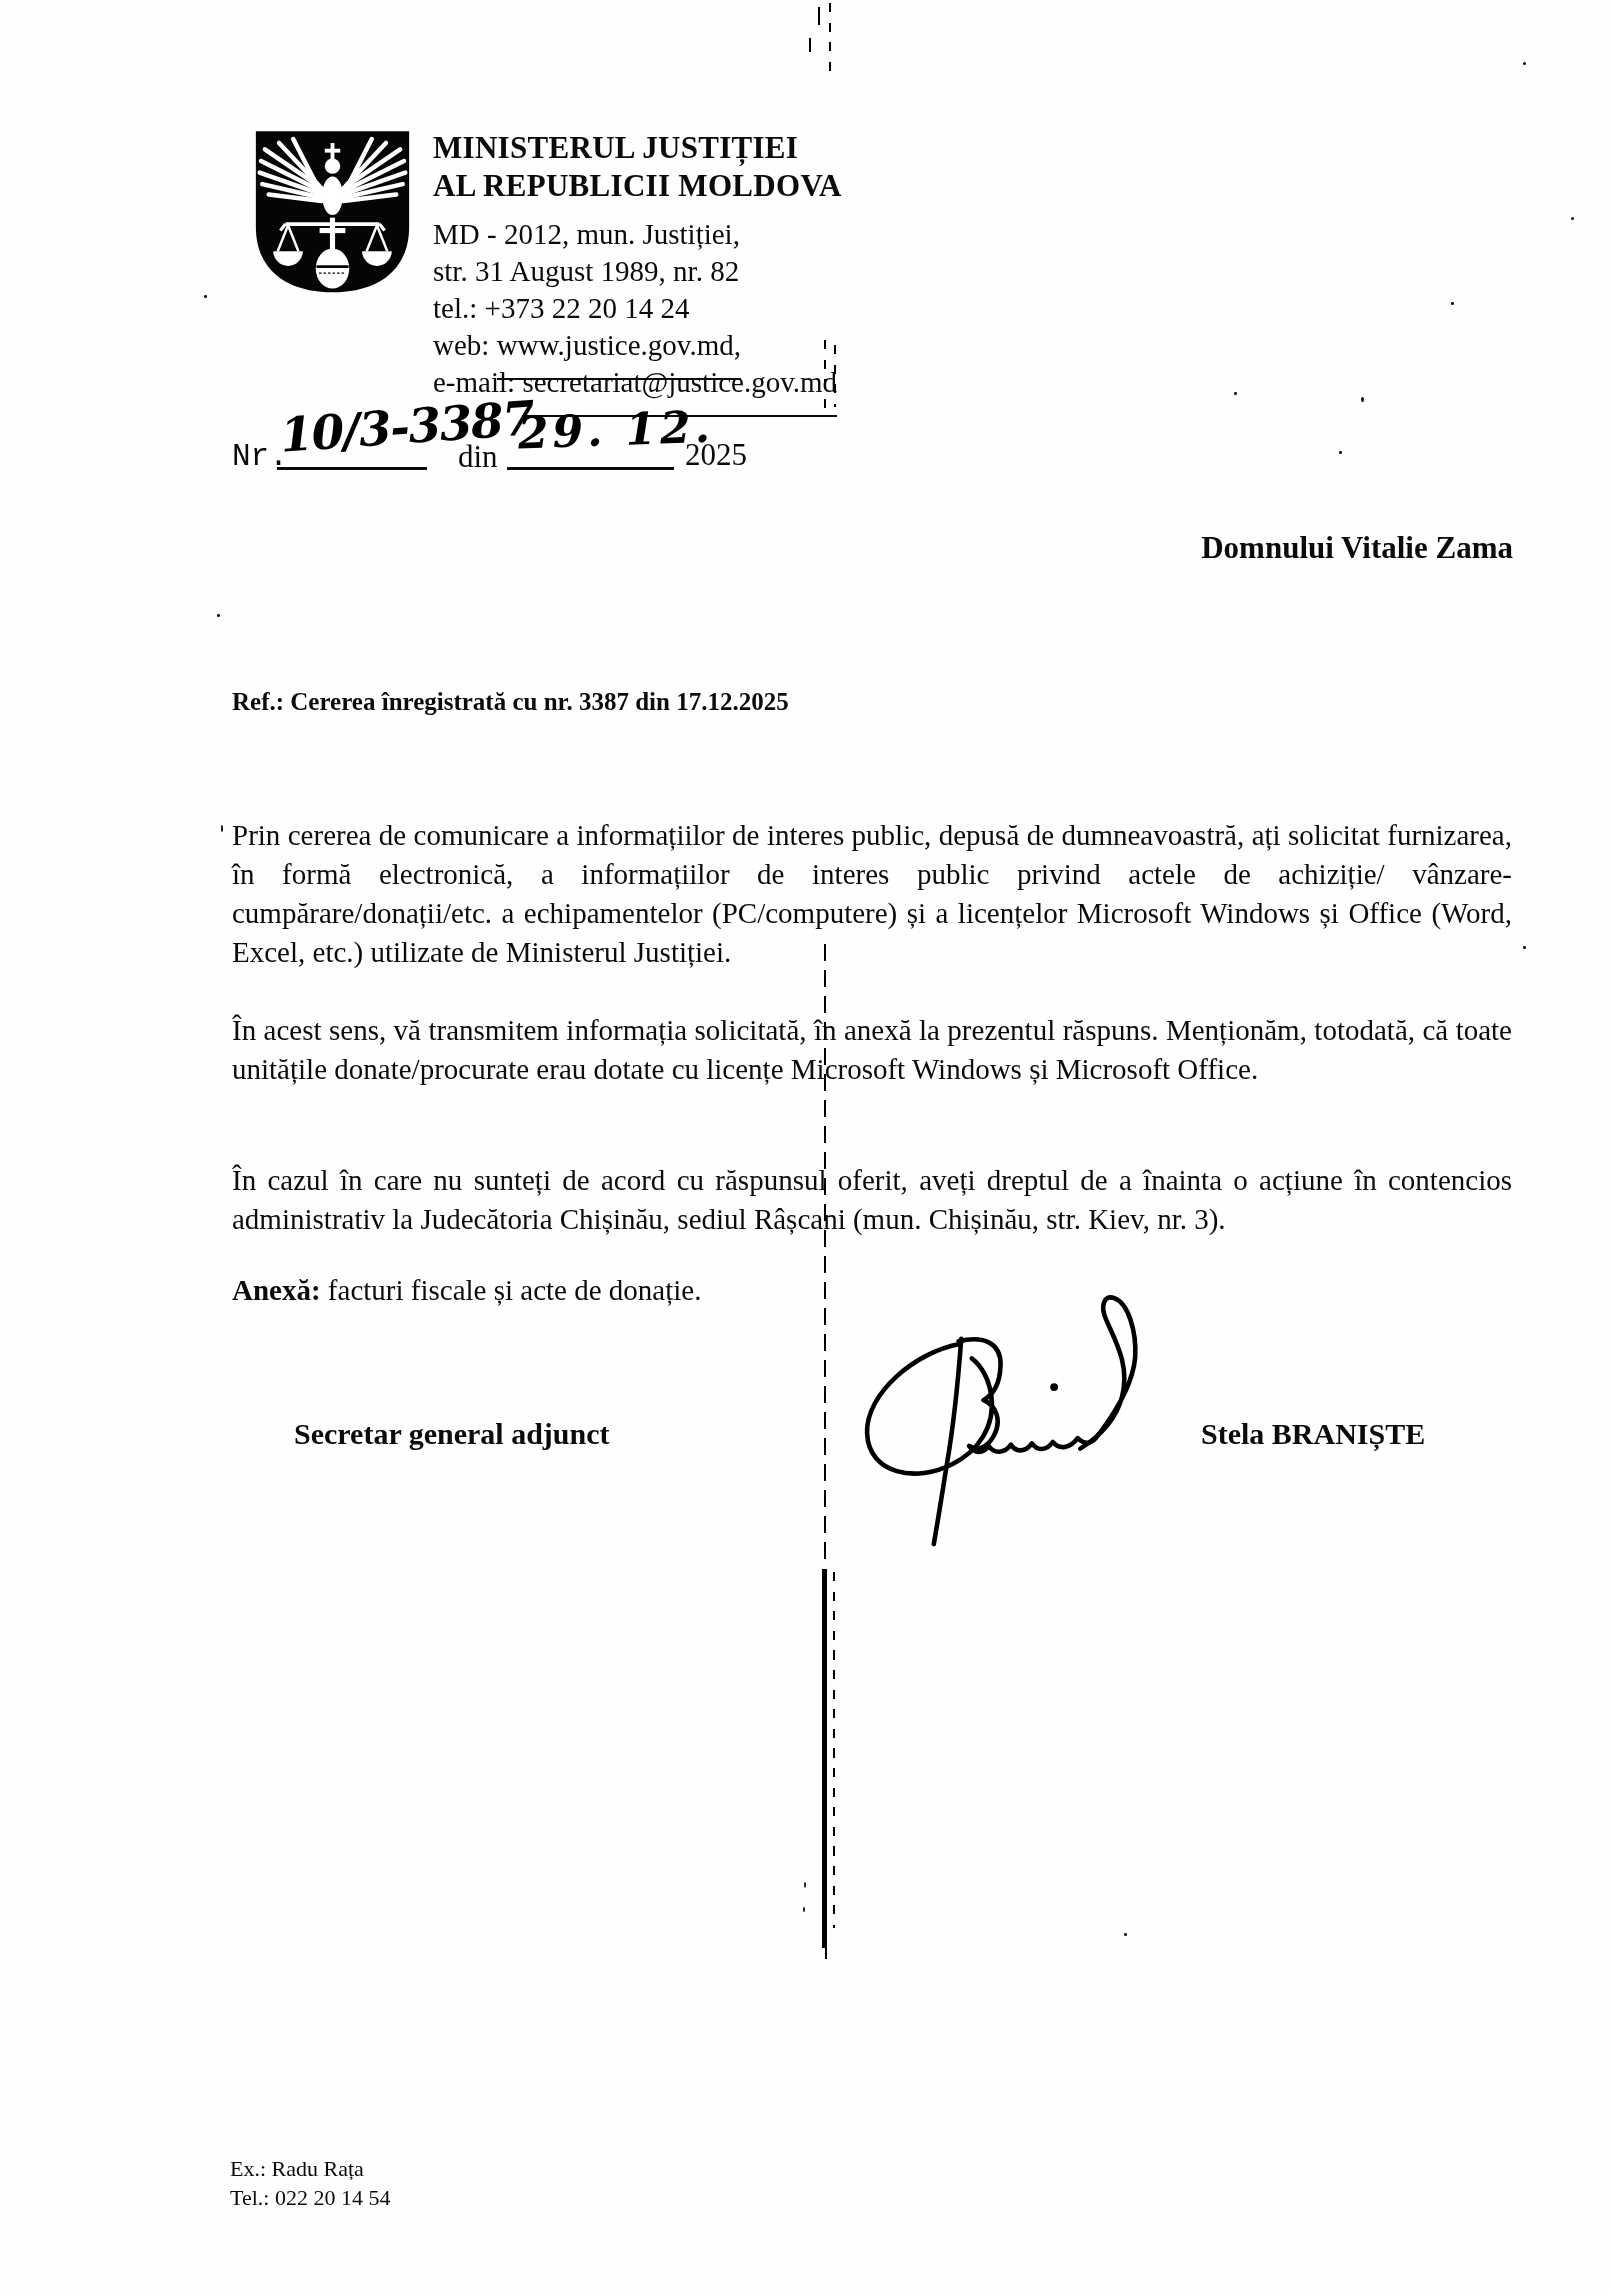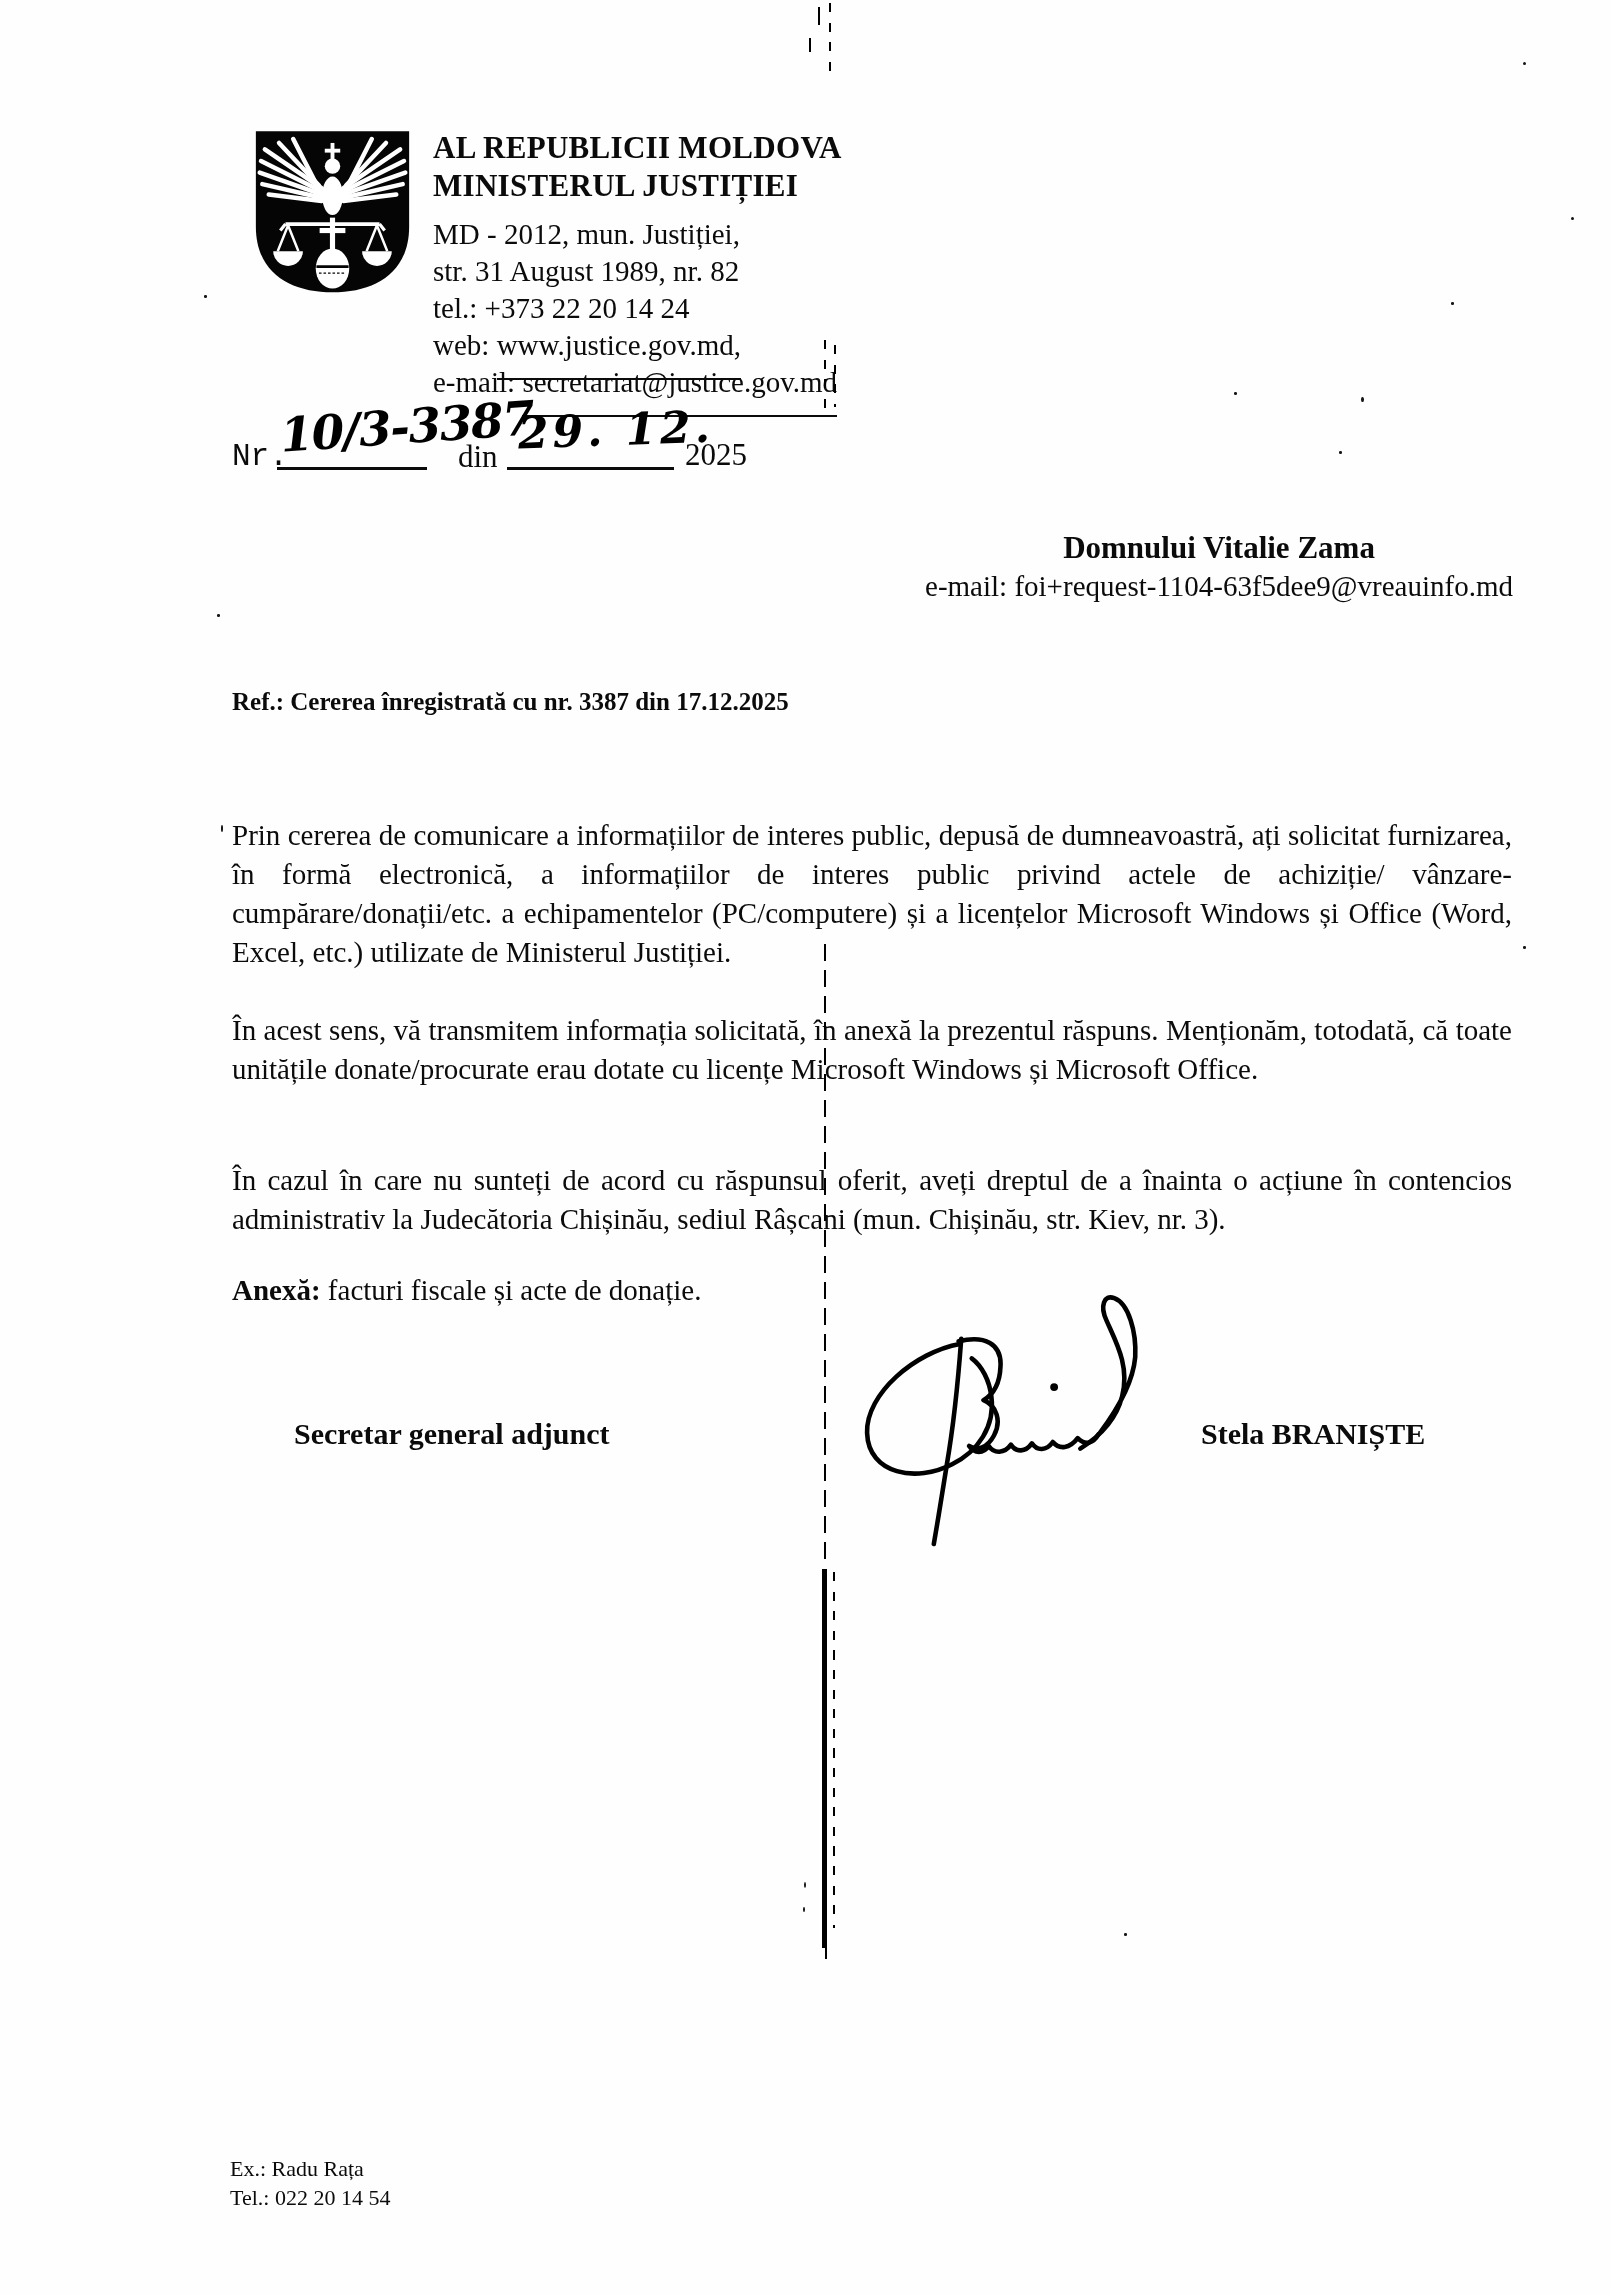--- a/index.html
+++ b/index.html
@@ -97,43 +97,42 @@
       <rect x="121" y="138" width="8" height="54" fill="#fff"></rect>
       <rect x="105" y="154" width="40" height="8" fill="#fff"></rect>
       <ellipse cx="125" cy="217" rx="26" ry="31" fill="#fff"></ellipse>
       <path d="M100,214 H150" stroke="#050505" stroke-width="4"></path>
       <path d="M104,224 H146" stroke="#050505" stroke-width="2" stroke-dasharray="4 3"></path>
     </svg>
   </div>
 
   <div class="abs" style="left:433px;top:129px;">
     <div class="org-title">
+      <div>MINISTERUL JUSTIȚIEI</div>
       <div>AL REPUBLICII MOLDOVA</div>
-      <div>MINISTERUL JUSTIȚIEI</div>
     </div>
     <div class="org-address">
       <div>MD - 2012, mun. Justiției,</div>
       <div>str. 31 August 1989, nr. 82</div>
       <div>tel.: +373 22 20 14 24</div>
       <div><span>web: </span><span class="u-link">www.justice.gov.md,</span></div>
       <div><span>e-mail: </span><span class="u-link">secretariat@justice.gov.md</span></div>
     </div>
   </div>
 
   <span class="abs printed" style="left:232px;top:439px;font-family:Liberation Mono, monospace;">Nr.</span>
   <span class="abs hand" style="left:280px;top:399px;font-size:47px;transform:rotate(-4deg);letter-spacing:-1.3px;">10/3-3387</span>
   <div class="abs hw-underline" style="left:277px;top:467px;width:150px;"></div>
   <span class="abs printed" style="left:458px;top:439px;">din</span>
   <span class="abs hand" style="left:518px;top:404px;font-size:44px;transform:rotate(-2deg);letter-spacing:3.9px;">29. 12.</span>
   <div class="abs hw-underline" style="left:507px;top:467px;width:167px;"></div>
   <span class="abs printed" style="left:685px;top:437px;">2025</span>
 
   <div class="abs recipient" style="right:99px;top:529px;">
     <div class="name">Domnului Vitalie Zama</div>
-    <div class="mail">e-mail: foi+request-1104-63f5dee9@vreauinfo.md</div>
   </div>
 
   <div class="abs subject" style="left:232px;top:688px;">Ref.: Cererea înregistrată cu nr. 3387 din 17.12.2025</div>
 
   <div class="abs para" style="left:232px;top:816px;">Prin cererea de comunicare a informațiilor de interes public, depusă de dumneavoastră, ați solicitat furnizarea, în formă electronică, a informațiilor de interes public privind actele de achiziție/ vânzare-cumpărare/donații/etc. a echipamentelor (PC/computere) și a licențelor Microsoft Windows și Office (Word, Excel, etc.) utilizate de Ministerul Justiției.</div>
   <div class="abs para" style="left:232px;top:1011px;">În acest sens, vă transmitem informația solicitată, în anexă la prezentul răspuns. Menționăm, totodată, că toate unitățile donate/procurate erau dotate cu licențe Microsoft Windows și Microsoft Office.</div>
   <div class="abs para" style="left:232px;top:1161px;">În cazul în care nu sunteți de acord cu răspunsul oferit, aveți dreptul de a înainta o acțiune în contencios administrativ la Judecătoria Chișinău, sediul Râșcani (mun. Chișinău, str. Kiev, nr. 3).</div>
   <div class="abs para annex" style="left:232px;top:1271px;"><span class="lbl">Anexă:</span><span> facturi fiscale și acte de donație.</span></div>
 
   <div class="abs sig-label" style="left:294px;top:1417px;">Secretar general adjunct</div>

